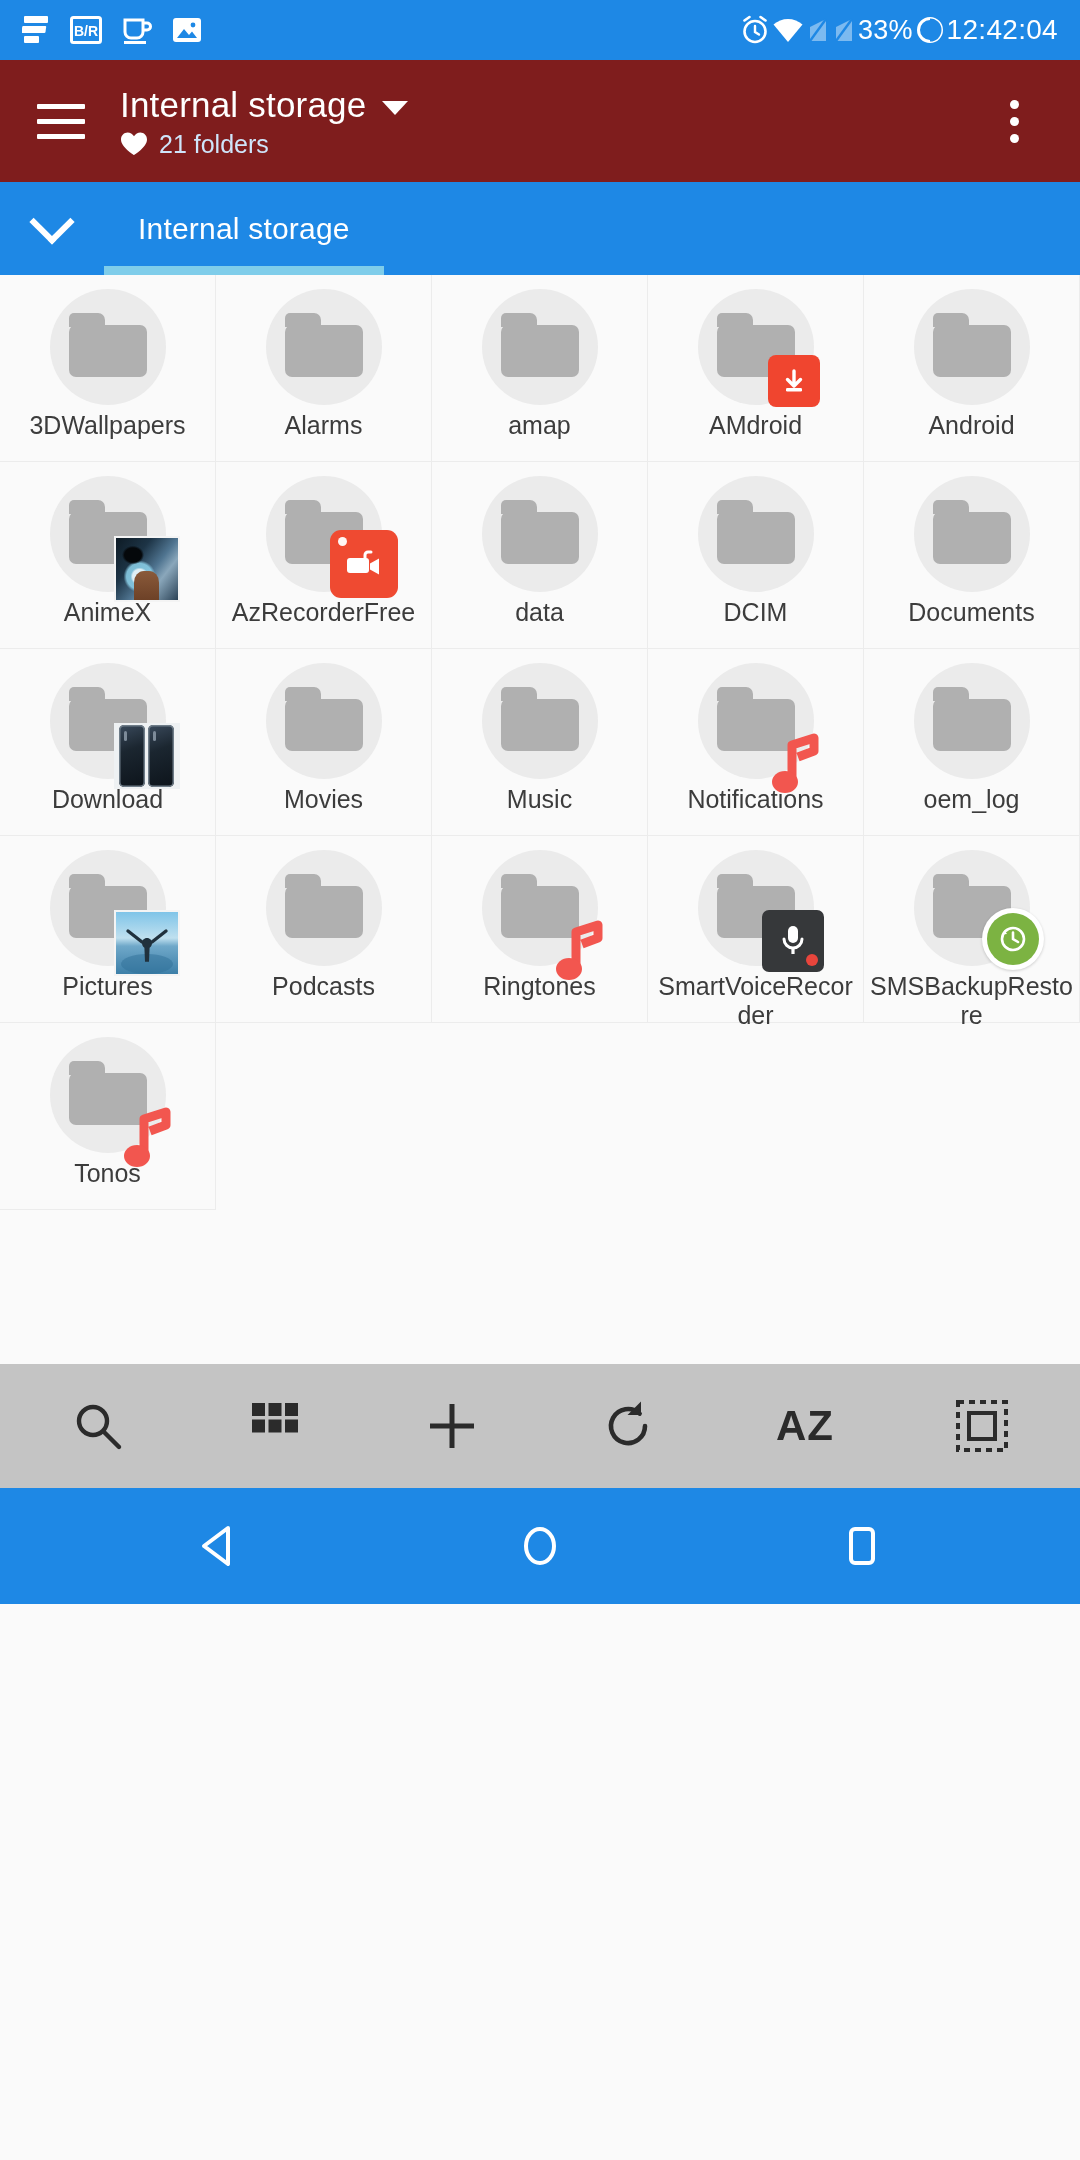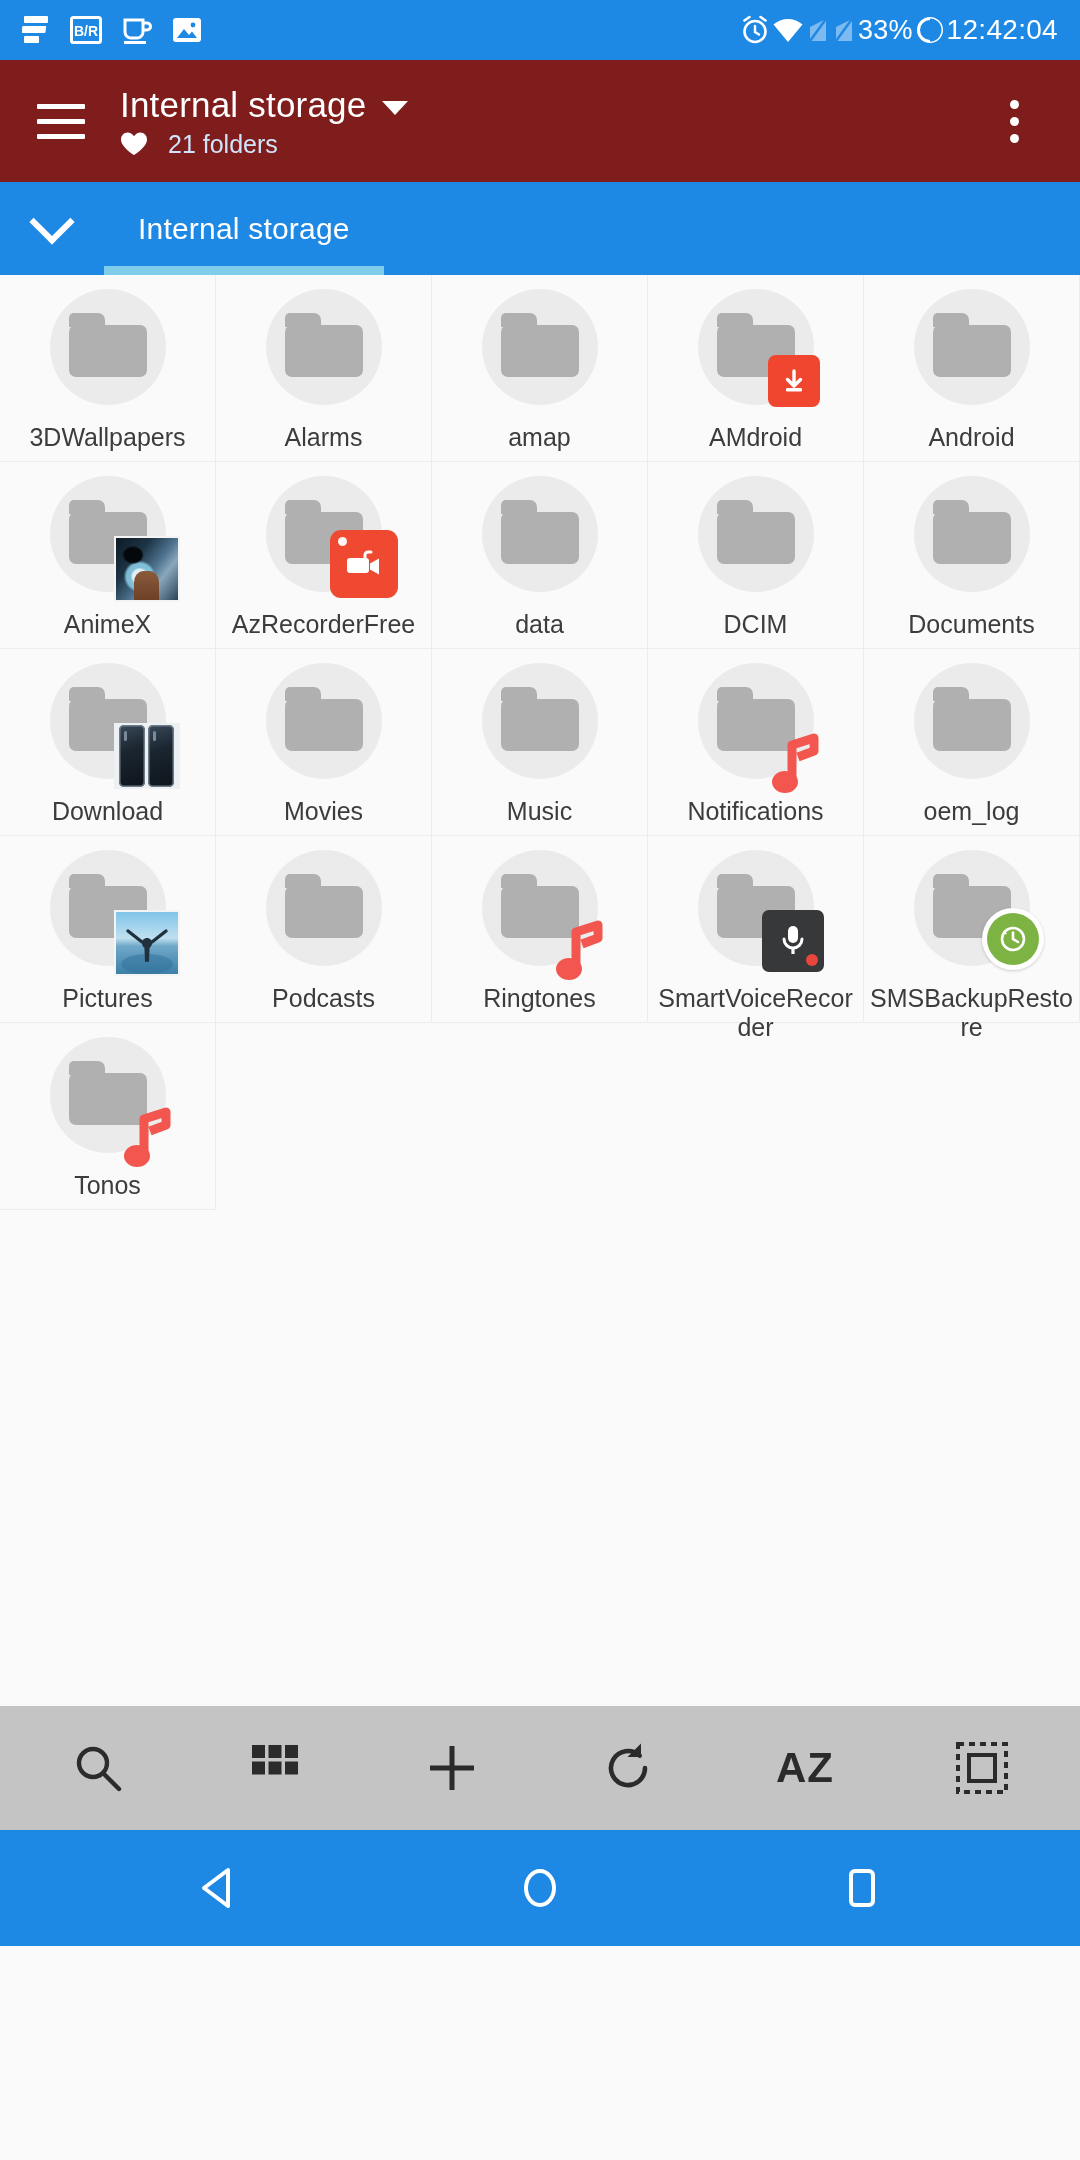--- a/index.html
+++ b/index.html
@@ -2,21 +2,21 @@
 <html><head>
 <meta charset="utf-8">
 <style>
   html,body{margin:0;padding:0;}
   body{
     width:1080px;height:2160px;overflow:hidden;
     font-family:"Liberation Sans",sans-serif;
     background:#fafafa;
     -webkit-font-smoothing:antialiased;
   }
-  .screen{position:relative;width:1080px;height:1946px;display:flex;flex-direction:column;background:#fafafa;}
+  .screen{position:relative;width:1080px;height:1604px;display:flex;flex-direction:column;background:#fafafa;}
 
   
   .statusbar{height:60px;background:#1e88e5;display:flex;align-items:center;flex:0 0 auto;
              padding:0 22px;box-sizing:border-box;color:#fff;}
   .sb-left{display:flex;align-items:center;gap:20px;}
   .sb-right{margin-left:auto;display:flex;align-items:center;gap:2px;}
   .sb-ico{display:block;}
   .sb-pct{font-size:27px;letter-spacing:.2px;font-weight:400;}
   .sb-time{font-size:28px;letter-spacing:.3px;}
 
@@ -24,21 +24,21 @@
   .appbar{background:#7f1d1d;flex:0 0 auto;padding:0;box-sizing:border-box;}
   .appbar-main{height:122px;display:flex;align-items:center;padding:0 34px 0 30px;box-sizing:border-box;}
   .hamburger{width:62px;height:62px;display:flex;flex-direction:column;justify-content:center;
              align-items:center;gap:10px;flex:0 0 auto;cursor:pointer;}
   .hamburger span{display:block;width:48px;height:5px;background:#fff;border-radius:1px;}
   .titlewrap{margin-left:28px;display:flex;flex-direction:column;justify-content:center;gap:2px;}
   .title-row{display:flex;align-items:center;gap:16px;}
   .apptitle{color:#fff;font-size:35px;line-height:40px;font-weight:400;letter-spacing:.2px;}
   .caret-dn{width:0;height:0;border-left:13px solid transparent;border-right:13px solid transparent;
             border-top:14px solid #fff;margin-top:6px;}
-  .sub-row{display:flex;align-items:center;gap:20px;margin-top:3px;}
+  .sub-row{display:flex;align-items:center;gap:11px;margin-top:3px;}
   .subtitle{color:#cfe5fa;font-size:25px;line-height:28px;}
   .overflow{margin-left:auto;width:64px;height:64px;display:flex;flex-direction:column;
             align-items:center;justify-content:center;gap:8px;cursor:pointer;}
   .overflow i{display:block;width:9px;height:9px;border-radius:50%;background:#fff;}
 
   
   .crumbbar{height:93px;display:flex;align-items:stretch;background:#1e88e5;position:relative;}
   .crumb-caret{width:104px;display:flex;align-items:center;justify-content:center;cursor:pointer;}
   .chev{width:26px;height:26px;border-right:6px solid #fff;border-bottom:6px solid #fff;
         transform:rotate(45deg) translate(-5px,-5px);}
@@ -53,21 +53,21 @@
   .cell{position:relative;height:187px;display:flex;flex-direction:column;align-items:center;
         padding-top:14px;box-sizing:border-box;cursor:pointer;
         border-right:1px solid #ececec;border-bottom:1px solid #ececec;}
   .cell:nth-child(5n){border-right:1px solid #ececec;}
   .iconbox{position:relative;width:116px;height:116px;flex:0 0 auto;}
   .disc{position:absolute;inset:0;border-radius:50%;background:#ebebeb;}
   .folder{position:absolute;left:19px;top:36px;width:78px;height:52px;background:#b0b0b0;
           border-radius:7px;}
   .folder::before{content:"";position:absolute;left:0;top:-12px;width:36px;height:14px;
           background:#b0b0b0;border-radius:5px 7px 0 0;}
-  .label{margin-top:18px;width:100%;text-align:center;color:#3c3c3c;font-size:25px;
+  .label{margin-top:6px;width:100%;text-align:center;color:#3c3c3c;font-size:25px;
          line-height:29px;padding:0 4px;box-sizing:border-box;word-break:break-word;}
 
   
   .badge{position:absolute;z-index:3;}
   .badge-dl{right:-6px;bottom:-2px;width:52px;height:52px;background:#f0452f;border-radius:8px;
             display:flex;align-items:center;justify-content:center;}
   .badge-rec{right:-16px;bottom:-6px;width:68px;height:68px;background:#ef4a31;border-radius:11px;
              display:flex;align-items:center;justify-content:center;}
   .badge-rec .dot{position:absolute;left:8px;top:7px;width:9px;height:9px;border-radius:50%;
              background:#fff;opacity:.95;}

